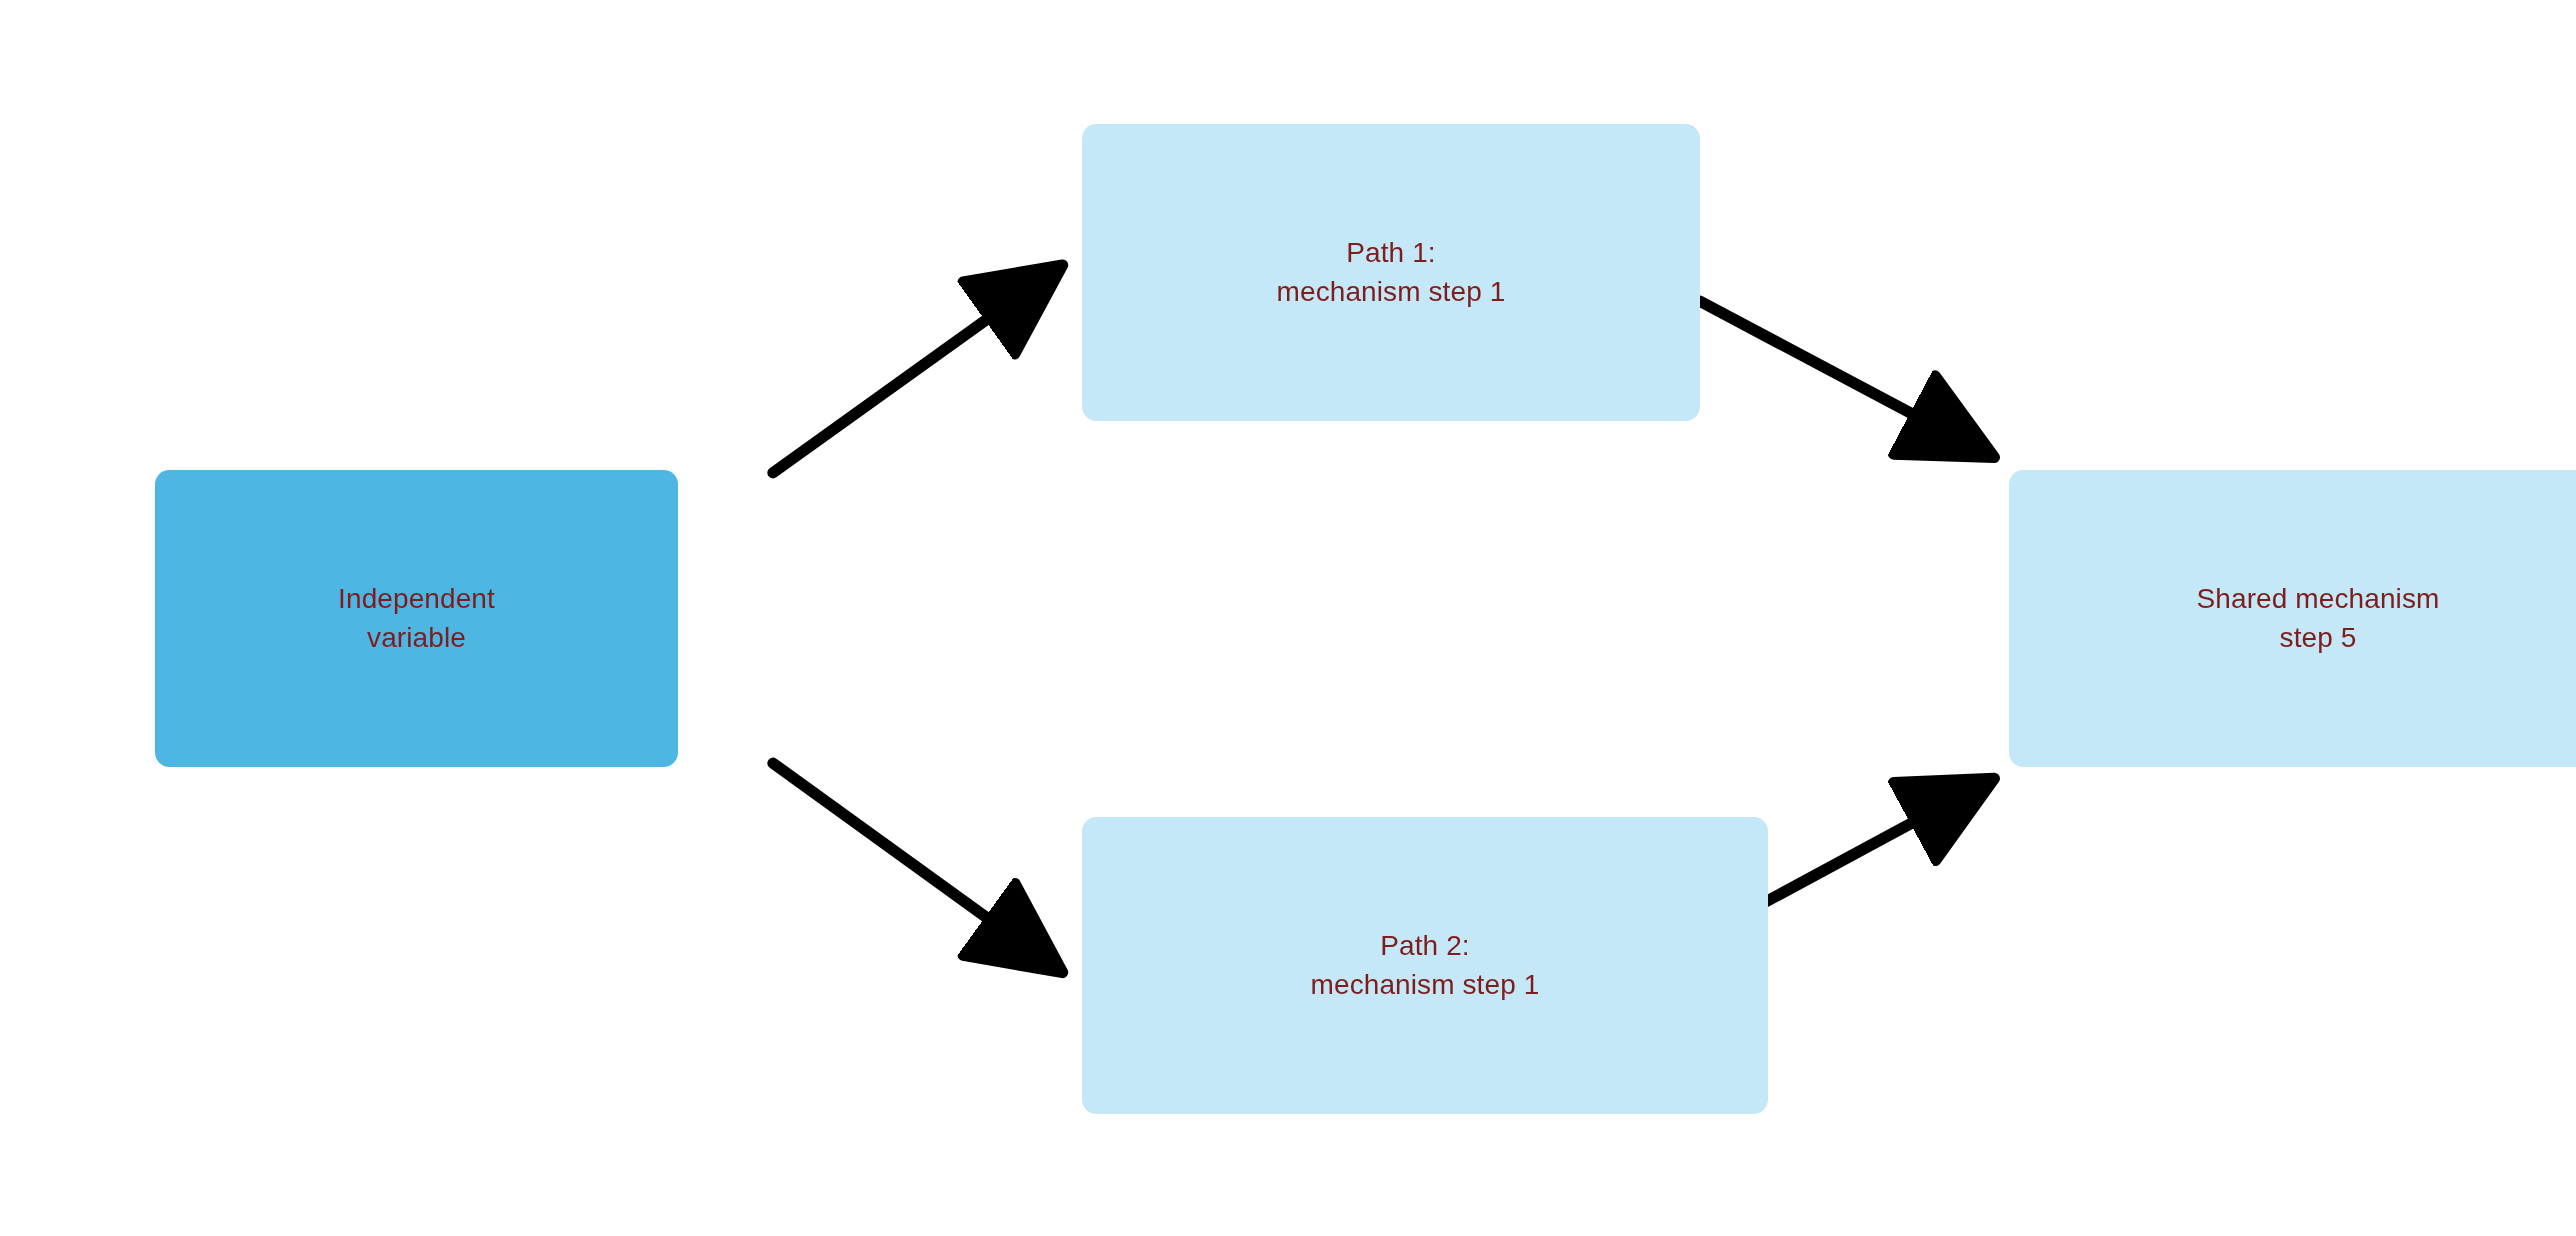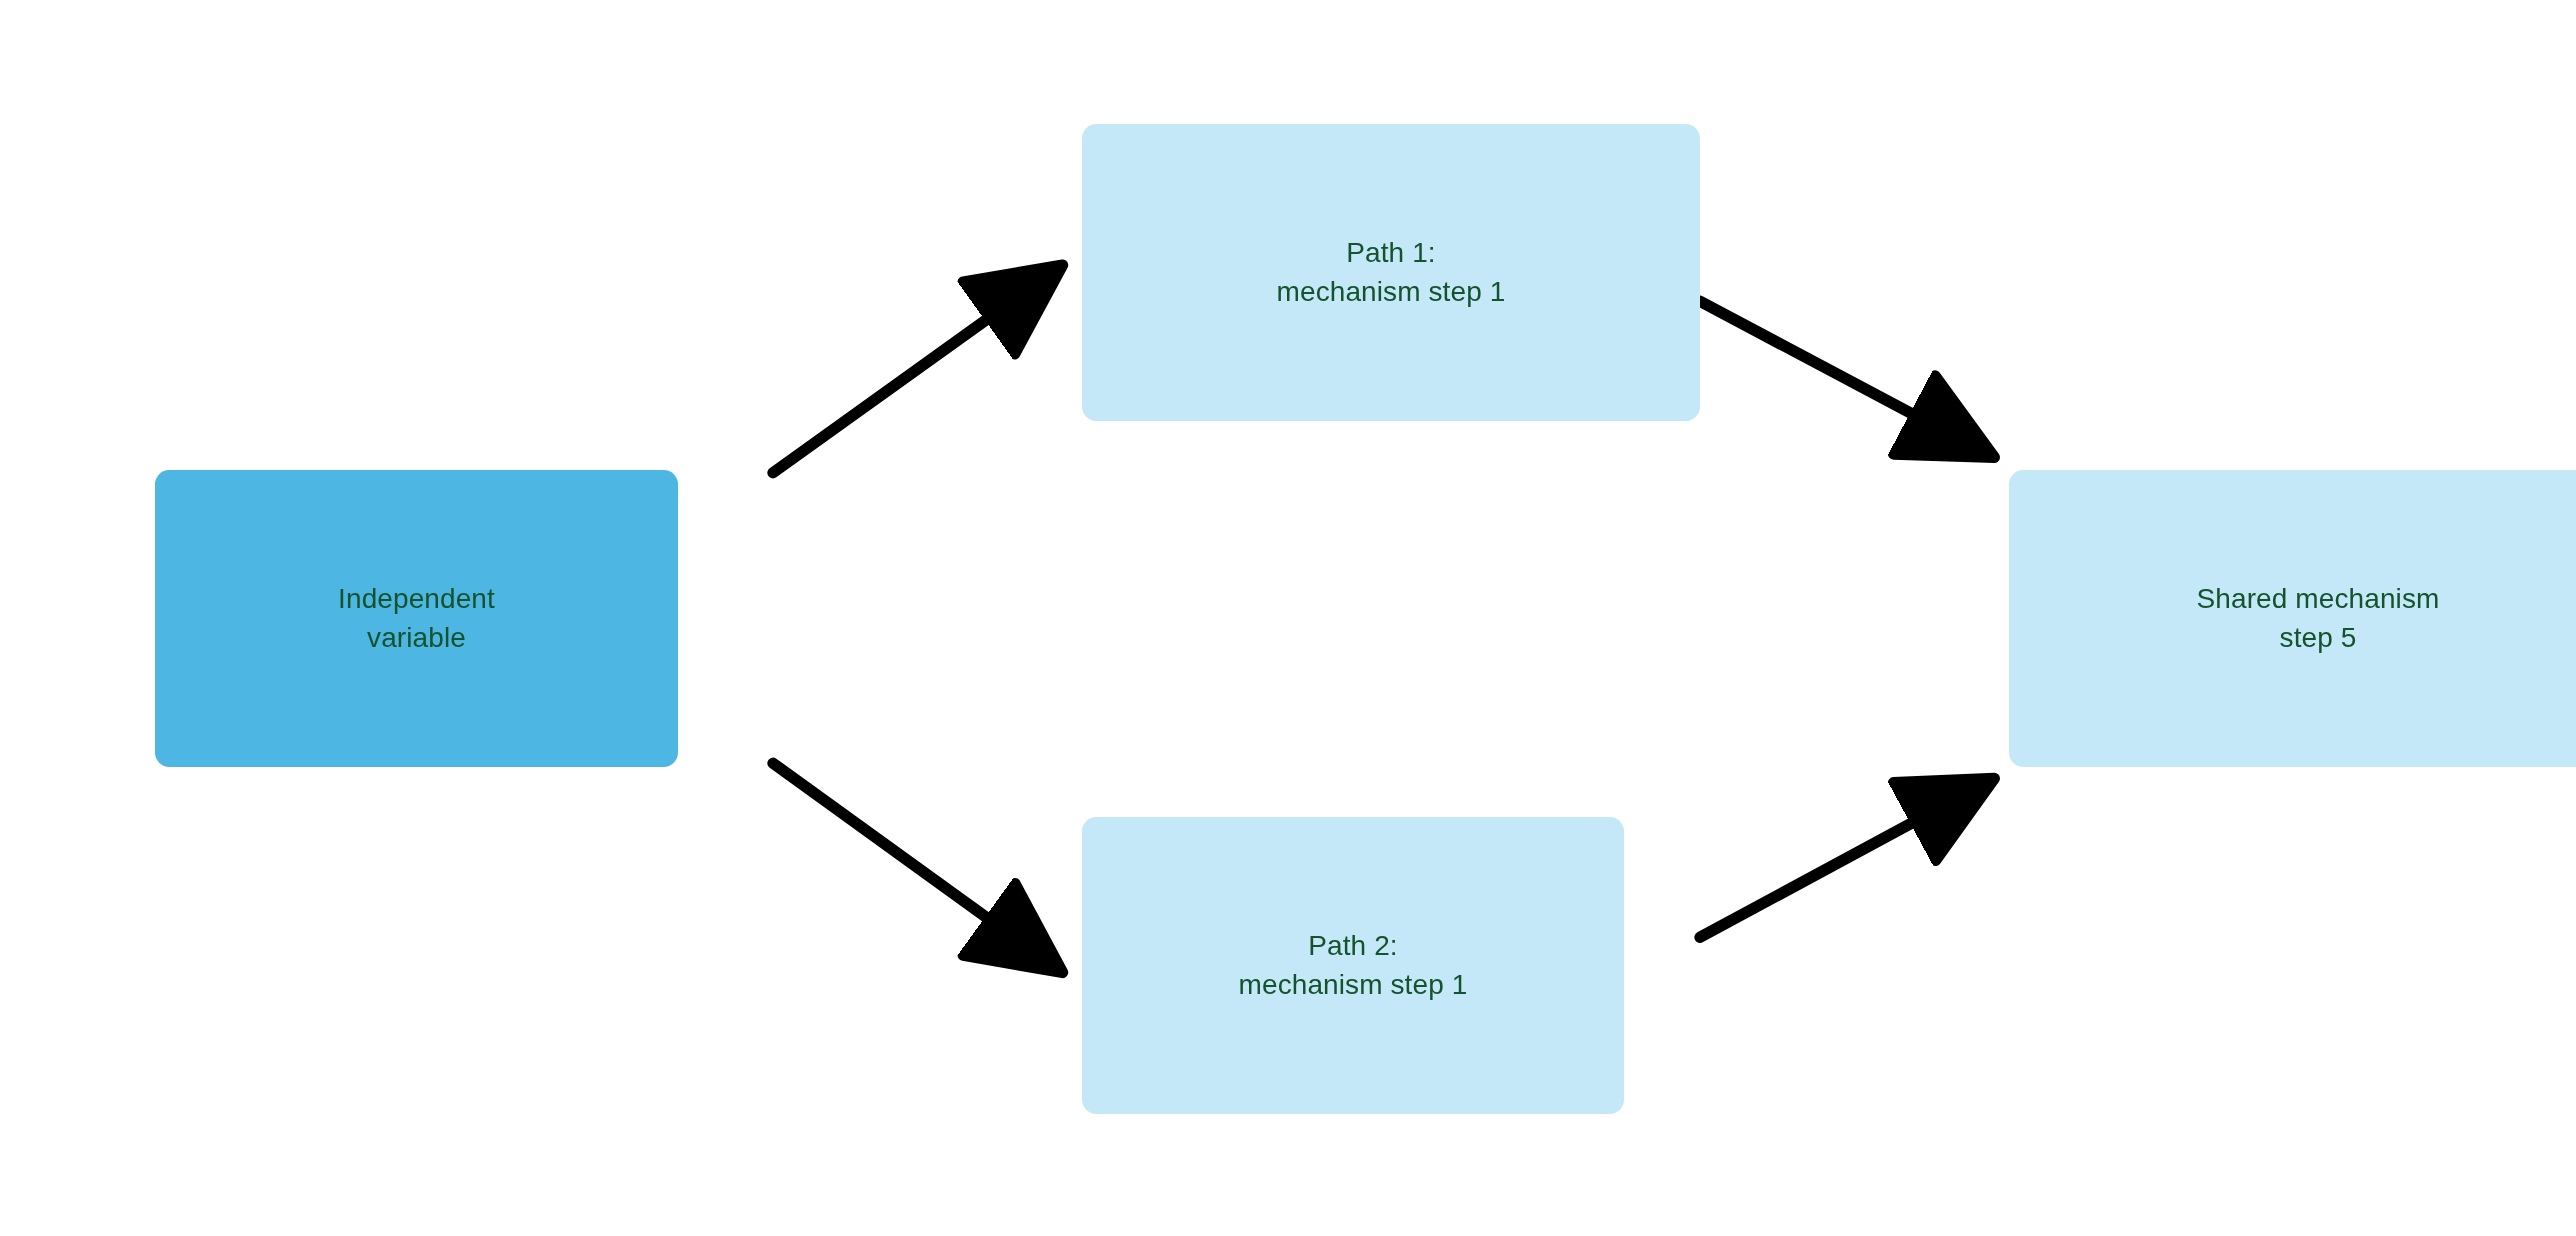--- a/index.html
+++ b/index.html
@@ -30,39 +30,39 @@
   .node {
     position: absolute;
     box-sizing: border-box;
     border-radius: 14.4px;
     display: flex;
     align-items: center;
     justify-content: center;
     text-align: center;
   }
   .node-label {
-    color: #14532d;
+    color: #7f1d1d;
     font-family: "Liberation Sans", sans-serif;
     font-size: 28px;
     line-height: 1.38;
     font-weight: 400;
     white-space: pre-line;
     letter-spacing: 0.1px;
   }
   
   #node-independent-variable {
     left: 155px;  top: 470px;  width: 523px; height: 297px;
     background: #4DB6E2;
   }
   #node-path-1 {
     left: 1082px; top: 124px;  width: 618px; height: 297px;
     background: #C4E8F7;
   }
   #node-path-2 {
-    left: 1082px; top: 817px; width: 542px; height: 297px;
+    left: 1082px; top: 817px; width: 686px; height: 297px;
     background: #C4E8F7;
   }
   #node-shared-mechanism {
     left: 2009px; top: 470px;  width: 618px; height: 297px;
     background: #C4E8F7;
   }
 </style>
 </head>
 <body>
 

